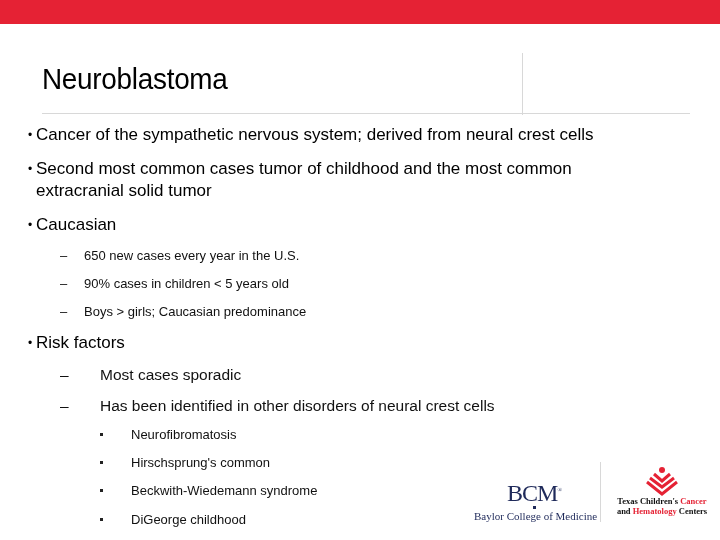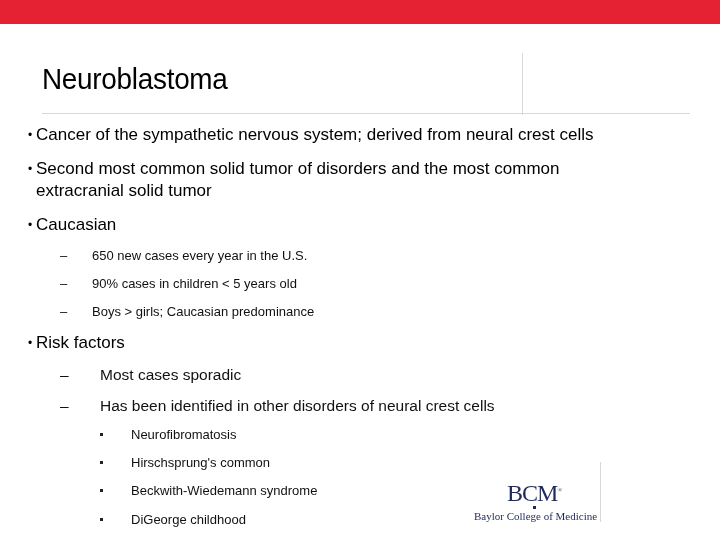--- a/index.html
+++ b/index.html
@@ -15,21 +15,21 @@
       position: absolute; left: 42px; top: 62px; margin: 0;
       font-size: 30px; font-weight: normal; letter-spacing: -0.3px;
       transform: scaleX(0.93); transform-origin: left center;
     }
     .content { position: absolute; left: 0; top: 0; }
     .l1 { position: absolute; font-size: 17px; line-height: 22px; color: #000; }
     .l1 .bullet { position: absolute; left: 28px; font-size: 12px; }
     .l1 .text { position: absolute; left: 36px; width: 600px; }
     .l2 { position: absolute; font-size: 13px; line-height: 18px; color: #111; }
     .l2 .dash { position: absolute; left: 60px; }
-    .l2 .text { position: absolute; left: 92px; white-space: nowrap; }
+    .l2 .text { position: absolute; left: 84px; white-space: nowrap; }
     .l2b { position: absolute; font-size: 15.5px; line-height: 20px; color: #111; }
     .l2b .dash { position: absolute; left: 60px; }
     .l2b .text { position: absolute; left: 100px; white-space: nowrap; }
     .l3 { position: absolute; font-size: 13px; line-height: 18px; color: #111; }
     .l3 .sq { position: absolute; left: 100px; top: 7px; width: 3px; height: 3px; background: #222; }
     .l3 .text { position: absolute; left: 131px; white-space: nowrap; }
     .logos { position: absolute; left: 470px; top: 460px; width: 250px; height: 75px; }
     .bcm { position: absolute; left: 4px; top: 18px; width: 120px; text-align: center; }
     .bcm-mark { font-family: "Liberation Serif", serif; font-size: 24px; color: #1f2a5a; letter-spacing: -1px; line-height: 24px; }
     .bcm-dot { width: 3px; height: 3px; background: #1f2a5a; margin: 1px auto 1px; }
@@ -51,21 +51,21 @@
 
 <div class="content">
 
   <div class="l1" style="top:124px;">
     <span class="bullet">•</span>
     <span class="text">Cancer of the sympathetic nervous system; derived from neural crest cells</span>
   </div>
 
   <div class="l1" style="top:158px;">
     <span class="bullet">•</span>
-    <span class="text" style="width:570px;">Second most common solid tumor of disorders and the most common extracranial solid tumor</span>
+    <span class="text" style="width:570px;">Second most common cases tumor of childhood and the most common extracranial solid tumor</span>
   </div>
 
   <div class="l1" style="top:214px;">
     <span class="bullet">•</span>
     <span class="text">Caucasian</span>
   </div>
   <div class="l2" style="top:247px;">
     <span class="dash">–</span>
     <span class="text">650 new cases every year in the U.S.</span>
   </div>
@@ -108,13 +108,23 @@
   </div>
 </div>
 
 <div class="logos">
   <div class="bcm">
     <div class="bcm-mark"><span>BCM</span><sup style="font-size:6px;">®</sup></div>
     <div class="bcm-dot"></div>
     <div class="bcm-name">Baylor College of Medicine</div>
   </div>
   <div class="logo-sep"></div>
+  <div class="tch">
+    <svg class="tch-icon" width="34" height="30" viewBox="0 0 34 30">
+      <circle cx="17" cy="4" r="3" fill="#e52234"></circle>
+      <path d="M9 8 L17 15 L25 8" stroke="#e52234" stroke-width="3" fill="none"></path>
+      <path d="M5 12 L17 21 L29 12" stroke="#e52234" stroke-width="3" fill="none"></path>
+      <path d="M2 16 L17 28 L32 16" stroke="#e52234" stroke-width="3" fill="none"></path>
+    </svg>
+    <div class="tch-name"><span>Texas Children's </span><span class="red">Cancer</span></div>
+    <div class="tch-name"><span>and </span><span class="red">Hematology</span><span> Centers</span></div>
+  </div>
 </div>
 
 </body></html>

